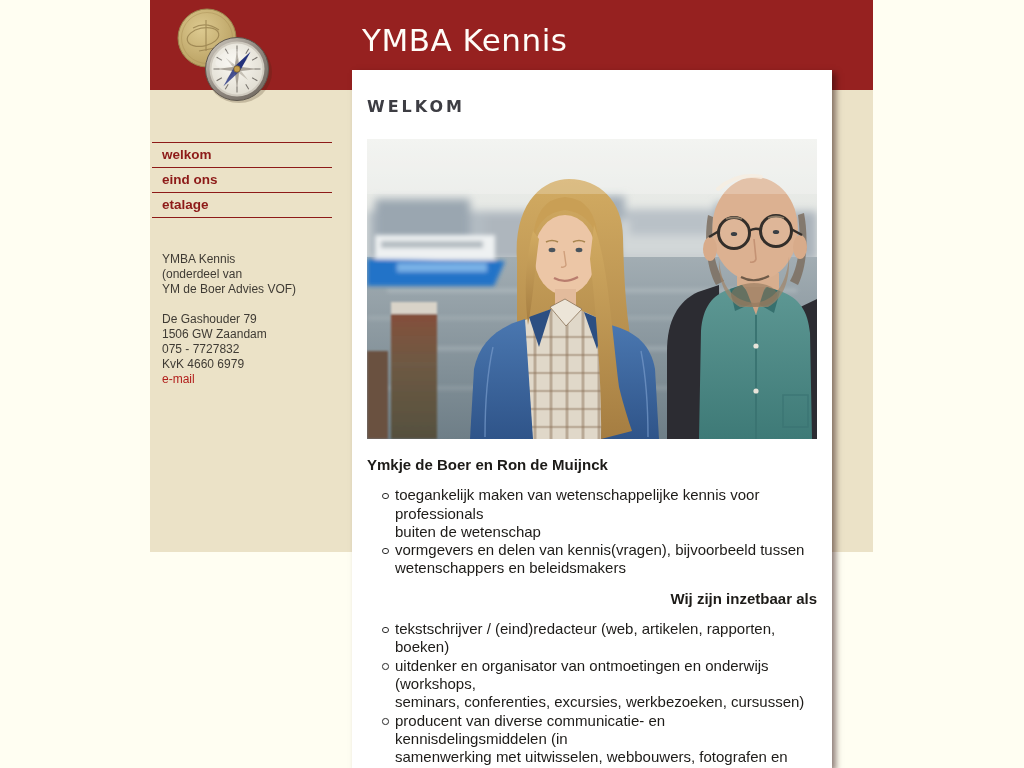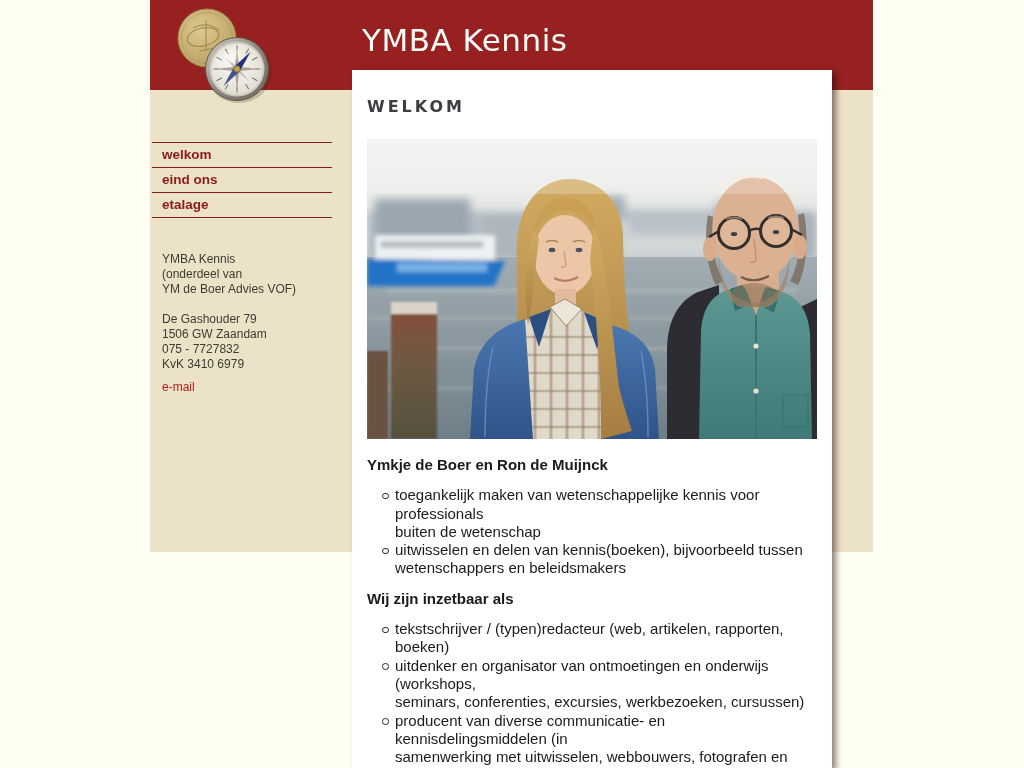--- a/index.html
+++ b/index.html
@@ -21,21 +21,21 @@
   .nav { position:absolute; left:2px; top:142px; width:180px; border-top:1px solid #8d1a18; }
   .nav a {
     display:block; height:24px; line-height:24px; padding-left:10px;
     border-bottom:1px solid #8d1a18; color:#8d1a18; font-weight:bold;
     font-size:13.5px; text-decoration:none; cursor:pointer;
   }
   
   .contact { position:absolute; left:12px; top:252px; font-size:12px; line-height:15px; color:#3f3b34; }
   .pre { white-space:pre-line; }
   .contact .addr { margin-top:15px; }
-  .email { display:block; margin-top:8px; color:#b2201d; text-decoration:none; cursor:pointer; }
+  .email { display:block; margin-top:0; color:#b2201d; text-decoration:none; cursor:pointer; }
 
   
   .card {
     position:absolute; left:202px; top:70px; width:480px; height:698px;
     background:#ffffff; box-shadow:4px 3px 6px rgba(35,6,6,.5); z-index:2;
   }
   .card-inner { padding:27px 15px 0 15px; }
   .welkom-h {
     margin:0; font-family:"DejaVu Sans", sans-serif;
     font-size:16px; font-weight:bold; letter-spacing:3px; color:#3d3d43;
@@ -43,21 +43,21 @@
   .photo-wrap { margin-top:23px; width:450px; height:300px; overflow:hidden; }
   .content { margin-top:17px; font-size:15px; line-height:18.3px; color:#1d1b18; width:450px; }
   .content p { margin:0; }
   .bold { font-weight:bold; }
   .content ul { list-style:none; margin:12px; padding:0; }
   .content li { position:relative; padding-left:16px; white-space:pre-line; }
   .content li::before {
     content:""; position:absolute; left:3px; top:6.5px;
     width:4.5px; height:4.5px; border:1.3px solid #2a2a2a; border-radius:50%;
   }
-  .subhead { margin-top:15px; }
+  .subhead { margin-top:15px;text-align:right; }
 </style>
 </head>
 <body>
 
 <div class="page">
 
   <div class="header">
     <h1 class="site-title">YMBA Kennis</h1>
   </div>
 
@@ -129,21 +129,21 @@
     <a href="#">etalage</a>
   </nav>
 
   <div class="contact">
     <div class="pre">YMBA Kennis
 (onderdeel van
 YM de Boer Advies VOF)</div>
     <div class="pre addr">De Gashouder 79
 1506 GW Zaandam
 075 - 7727832
-KvK 3410 6979</div>
+KvK 4660 6979</div>
     <a href="#" class="email">e-mail</a>
   </div>
 
   <div class="card">
     <div class="card-inner">
       <h2 class="welkom-h">WELKOM</h2>
 
       <div class="photo-wrap">
         <svg width="450" height="300" viewBox="0 0 450 300" preserveAspectRatio="none" aria-hidden="true">
           <defs>
@@ -298,26 +298,26 @@
 
           <rect x="0" y="0" width="450" height="55" fill="#ffffff" opacity=".22"></rect>
         </svg>
       </div>
 
       <div class="content">
         <p class="bold">Ymkje de Boer en Ron de Muijnck</p>
         <ul>
           <li>toegankelijk maken van wetenschappelijke kennis voor professionals
 buiten de wetenschap</li>
-          <li>uitwisselen en delen van kennis(boeken), bijvoorbeeld tussen
+          <li>vormgevers en delen van kennis(vragen), bijvoorbeeld tussen
 wetenschappers en beleidsmakers</li>
         </ul>
         <p class="bold subhead">Wij zijn inzetbaar als</p>
         <ul>
-          <li>tekstschrijver / (typen)redacteur (web, artikelen, rapporten, boeken)</li>
+          <li>tekstschrijver / (eind)redacteur (web, artikelen, rapporten, boeken)</li>
           <li>uitdenker en organisator van ontmoetingen en onderwijs (workshops,
 seminars, conferenties, excursies, werkbezoeken, cursussen)</li>
           <li>producent van diverse communicatie- en kennisdelingsmiddelen (in
 samenwerking met uitwisselen, webbouwers, fotografen en filmers)</li>
           <li>wetenschappelijke</li>
         </ul>
       </div>
     </div>
   </div>
 

